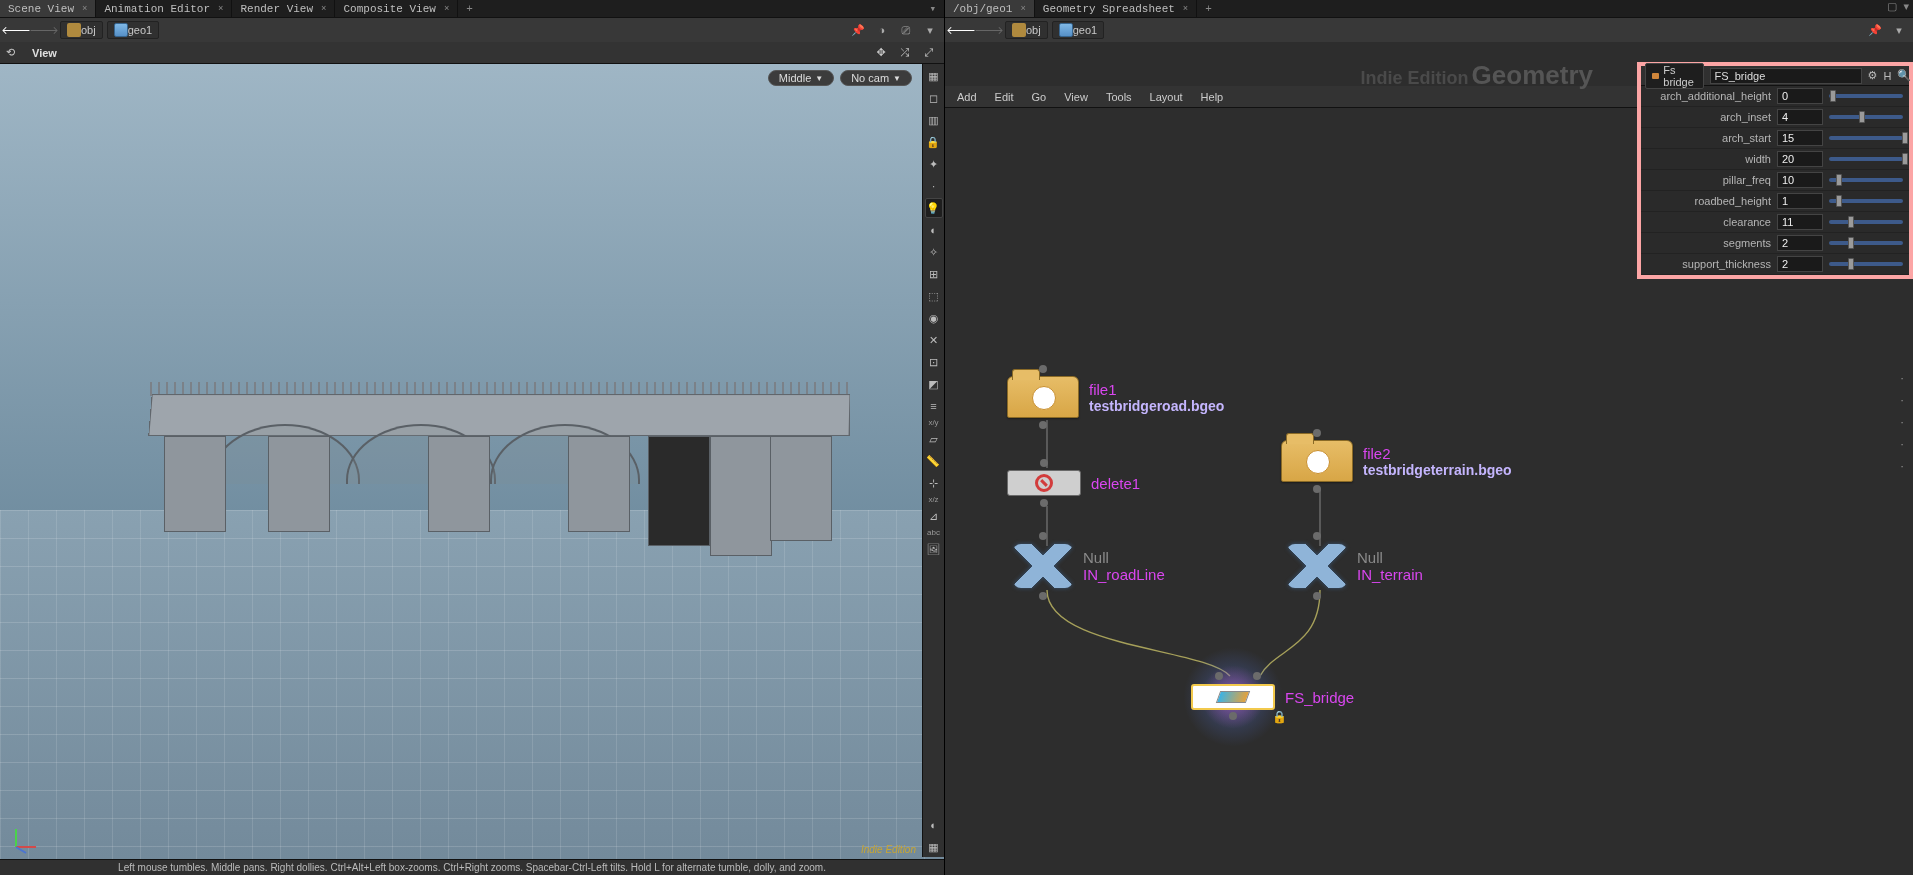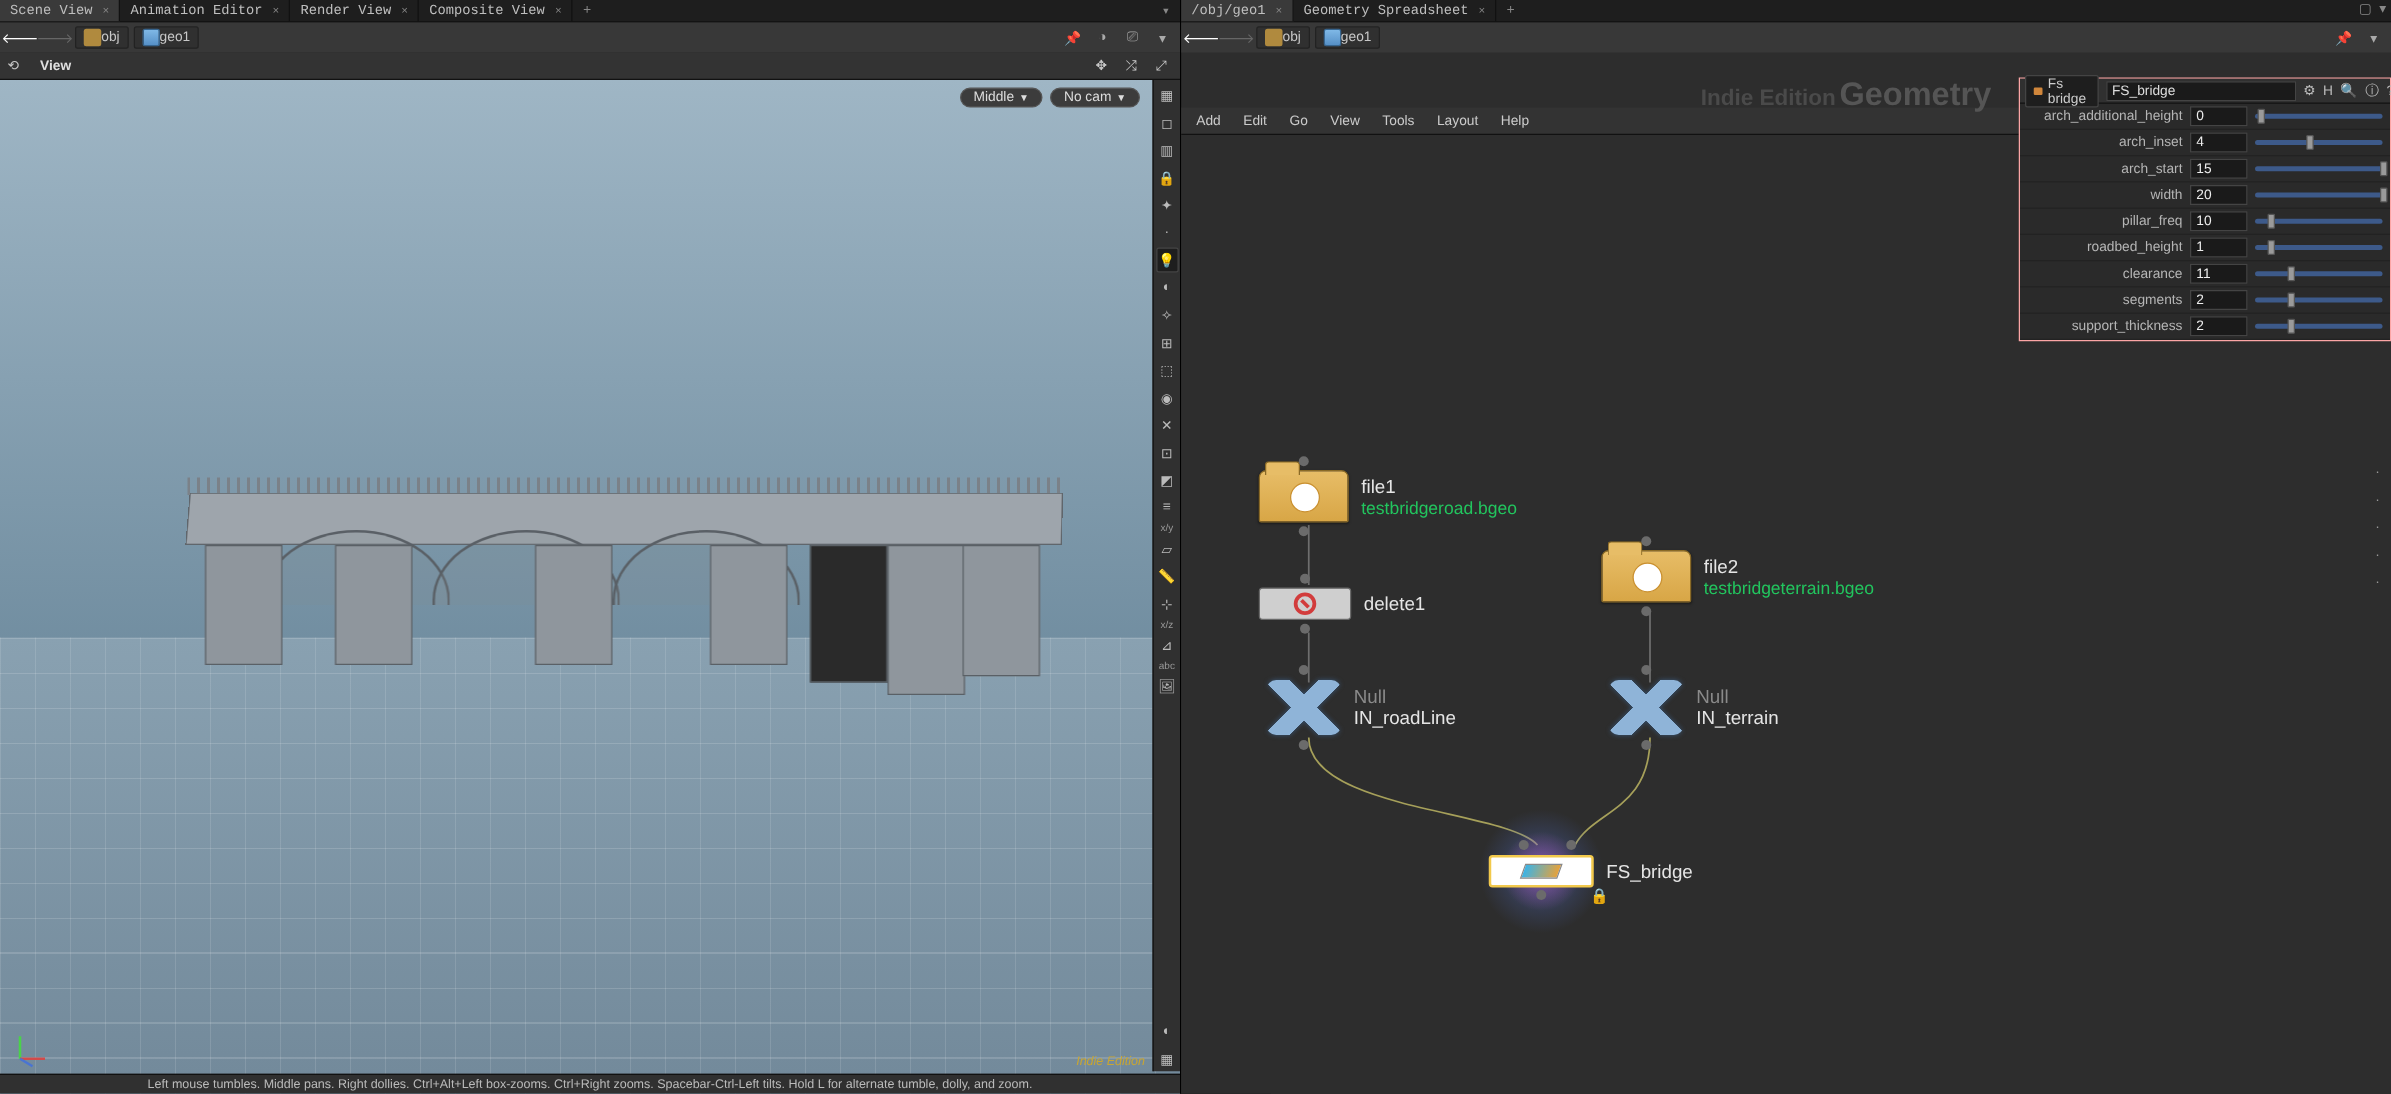--- a/index.html
+++ b/index.html
@@ -175,22 +175,22 @@
 
   .wm-big {
     position:absolute; top:60px; right:320px; color:#4a4a4a; font-weight:600;
     text-align:right; pointer-events:none;
   }
   .wm-big .s { font-size:18px; color:#4a4a4a;}
   .wm-big .b { font-size:26px; color:#555; }
 
   
   .param-panel {
-    position:absolute; right:0; top:62px; width:298px;
-    background:#2a2a2a; border:1px solid #fca5a5; z-index:3;
+    position:absolute; right:0; top:62px; width:276px;
+    background:#2a2a2a; border:4px solid #fca5a5; z-index:3;
   }
   .param-header {
     height:20px; background:#303030; display:flex; align-items:center; padding:0 4px; gap:6px;
     border-bottom:1px solid #111;
   }
   .param-header .chip { background:#1e1e1e; border:1px solid #444; border-radius:2px; padding:0 6px; color:#ccc; display:flex; align-items:center; gap:4px;}
   .param-header .chip .dot{ background:#d0863b; width:10px; height:6px; border-radius:1px;}
   .param-header input {
     flex:1; height:16px; background:#1a1a1a; border:1px solid #444; color:#ddd; padding:0 4px; font-size:11px;
   }
@@ -286,22 +286,22 @@
   .hda-node .lock{
     position:absolute; right:-14px; bottom:-16px; color:#d66; font-size:12px;
   }
   .hda-node .toptwo{
     position:absolute; top:-14px; left:22px; display:flex; gap:30px;
   }
   .hda-node .toptwo span{
     width:8px;height:8px;background:#6b6b6b;border-radius:50%;
   }
 
-  .nlabel { color:#e5e5e5; font-size:15px; white-space:nowrap;}
-  .ncomment { color:#22c55e; font-size:14px; }
+  .nlabel { color:#d946ef; font-size:15px; white-space:nowrap;}
+  .ncomment { color:#c4b5fd; font-size:14px;font-weight:bold; }
   .nlabel.dim { color:#8a8a8a; }
 
   
   svg.wires { position:absolute; inset:0; width:100%; height:100%; pointer-events:none;}
   svg.wires path { stroke:#6e6e6e; stroke-width:1.4; fill:none; }
   svg.wires path.sel { stroke:#a6a05a;}
 
   
   .file-node .glyph{
     position:absolute; left:50%; top:50%; width:12px; height:12px; margin:-6px 0 0 -6px;

